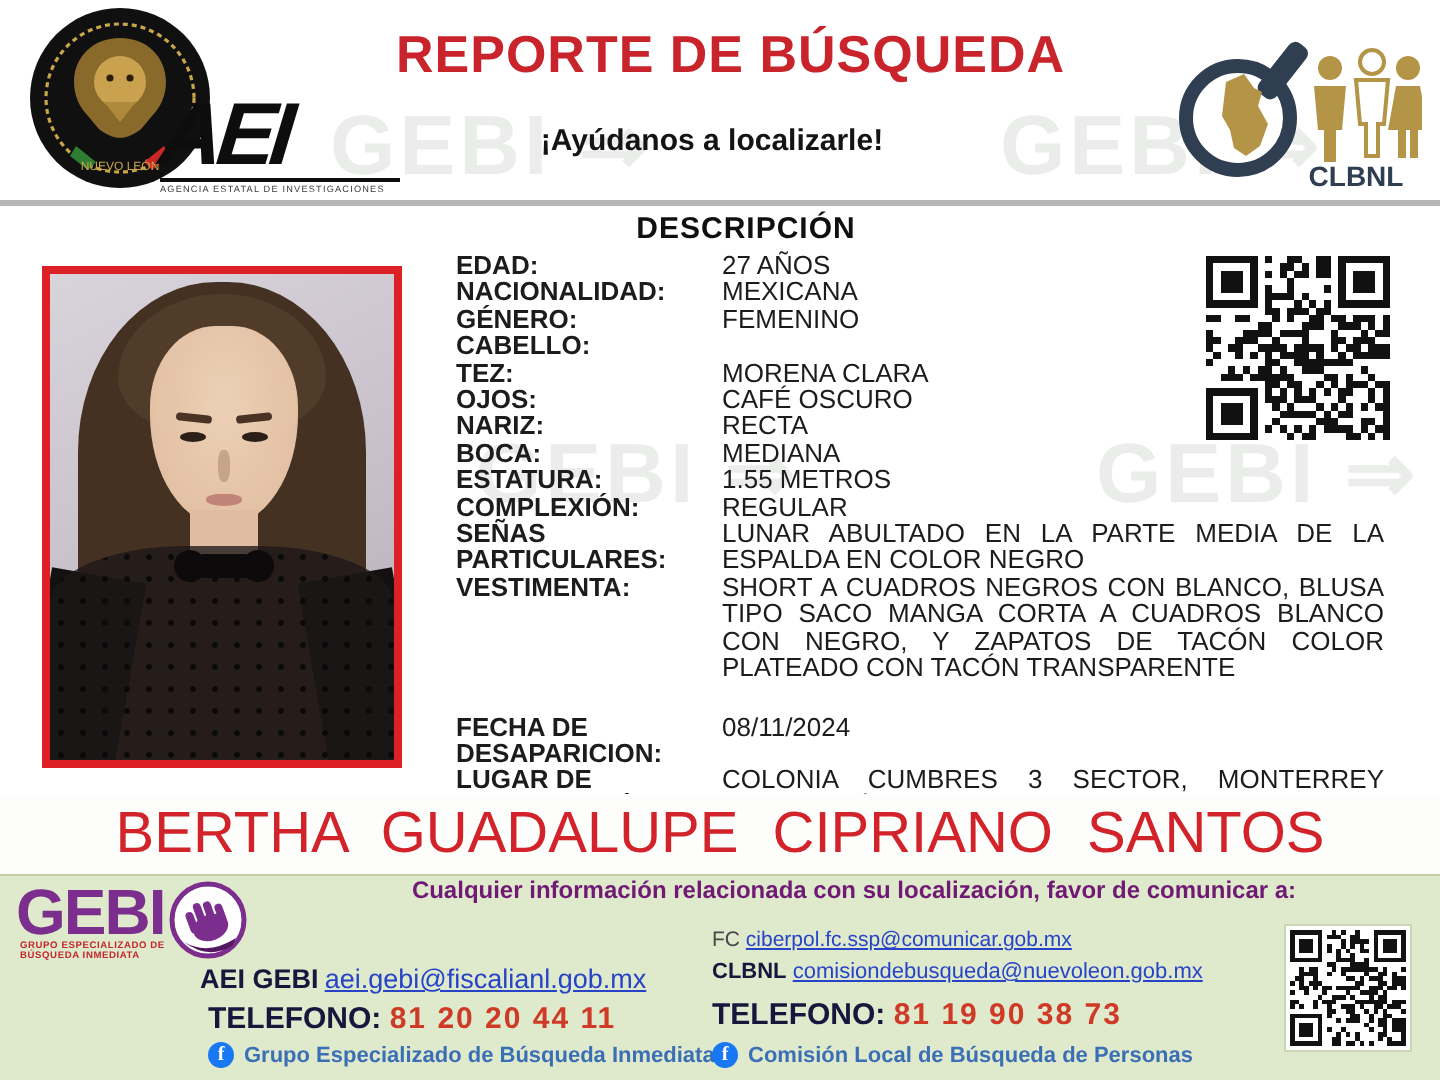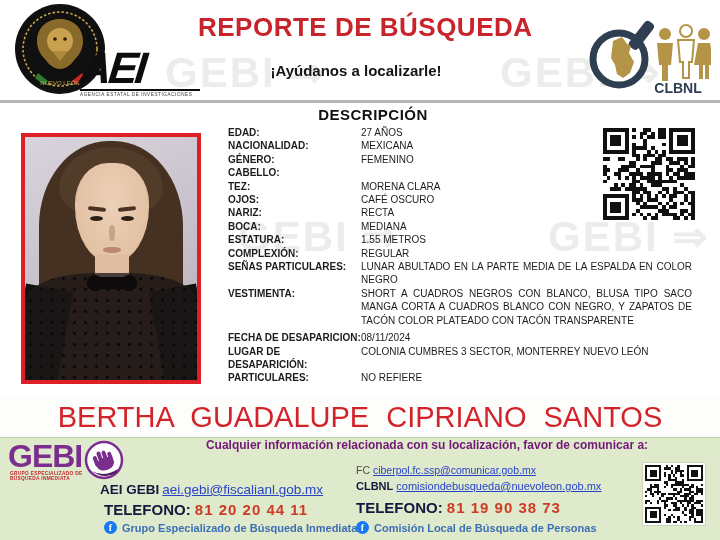--- a/index.html
+++ b/index.html
@@ -51,24 +51,24 @@
   .shoulder.r{right:-8px;transform:rotate(-10deg)}
   .bow{position:absolute;left:74px;top:140px;width:26px;height:12px;background:#0c0a0a;border-radius:3px}
   .bow:before,.bow:after{content:"";position:absolute;top:-2px;width:16px;height:16px;background:#0c0a0a;border-radius:50% 50% 50% 50%}
   .bow:before{left:-12px;transform:rotate(-20deg)}
   .bow:after{right:-12px;transform:rotate(20deg)}
 
   
   .desc-title{position:absolute;left:228px;top:106px;width:290px;text-align:center;
               font-size:15px;font-weight:bold;color:#101010;letter-spacing:.5px}
   .rows{position:absolute;left:228px;top:126px;width:464px}
-  .row{display:flex;font-size:10px;line-height:13.4px;color:#1c1c1c}
+  .row{display:flex;font-size:13px;line-height:13.4px;color:#1c1c1c}
   .row .lbl{width:133px;flex:none;font-weight:bold}
   .row .val{flex:1;text-align:justify}
-  .row.gap{margin-top:4px}
+  .row.gap{margin-top:16px}
 
   .qr{background:#fff;padding:2px}
   .qr svg rect{fill:#111}
   .qr svg rect[fill="#fff"]{fill:#fff}
   .qr-top{position:absolute;left:601px;top:126px;width:92px;height:92px}
   .qr-bottom{position:absolute;left:642px;top:462px;width:58px;height:58px;border:1px solid #cdd6b8}
 
   
   .nameband{position:absolute;left:0;top:397px;width:720px;height:40px;background:#fdfefb;
             text-align:center;font-size:29px;font-weight:normal;color:#d2232a;

